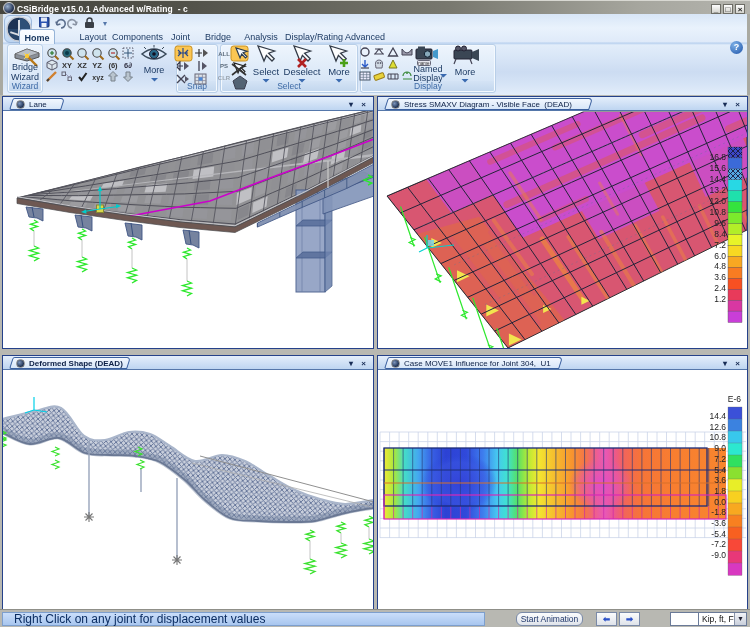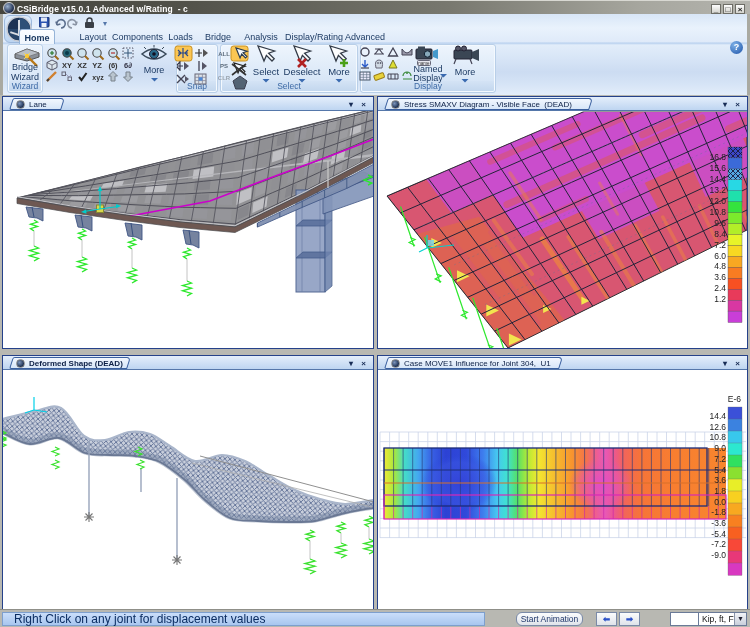--- a/index.html
+++ b/index.html
@@ -73,21 +73,21 @@
       <path d="M18 8 a4.2 4.2 0 1 1 4 3 M18 8 l-1-3.4 M18 8 l3.4-1" stroke="#5a6d8c" stroke-width="1.6" fill="none"></path>
       <path d="M37 8 a4.2 4.2 0 1 0 -4 3 M37 8 l1-3.4 M37 8 l-3.4-1" stroke="#8a94a4" stroke-width="1.6" fill="none"></path>
       <rect x="46" y="5" width="9" height="6" rx="1" fill="#3a3f46"></rect>
       <path d="M48 5 v-1.4 a2.5 2.5 0 0 1 5 0 V5" stroke="#3a3f46" stroke-width="1.5" fill="none"></path>
       <text x="64" y="9" font-size="8" fill="#5577aa">▾</text>
     </svg>
 
     <div class="tab active" style="left:16px; width:36px;">Home</div>
     <div class="tab" style="left:73px; width:34px;">Layout</div>
     <div class="tab" style="left:109px; width:50px;">Components</div>
-    <div class="tab" style="left:161px; width:33px;">Loads</div>
+    <div class="tab" style="left:161px; width:33px;">Joint</div>
     <div class="tab" style="left:198px; width:34px;">Bridge</div>
     <div class="tab" style="left:238px; width:40px;">Analysis</div>
     <div class="tab" style="left:282px; width:56px;">Display/Rating</div>
     <div class="tab" style="left:341px; width:42px;">Advanced</div>
 
     <div style="position:absolute; right:4px; top:27px; width:13px; height:13px; border-radius:50%; background:radial-gradient(circle at 35% 30%,#7fb2e8,#1c52a8); color:#fff; font-size:9px; font-weight:bold; text-align:center; line-height:13px;">?</div>
 
     <div id="groups">
       <div class="grp" style="left:1px; width:36px;">
           <div class="grplabel">Wizard</div>

